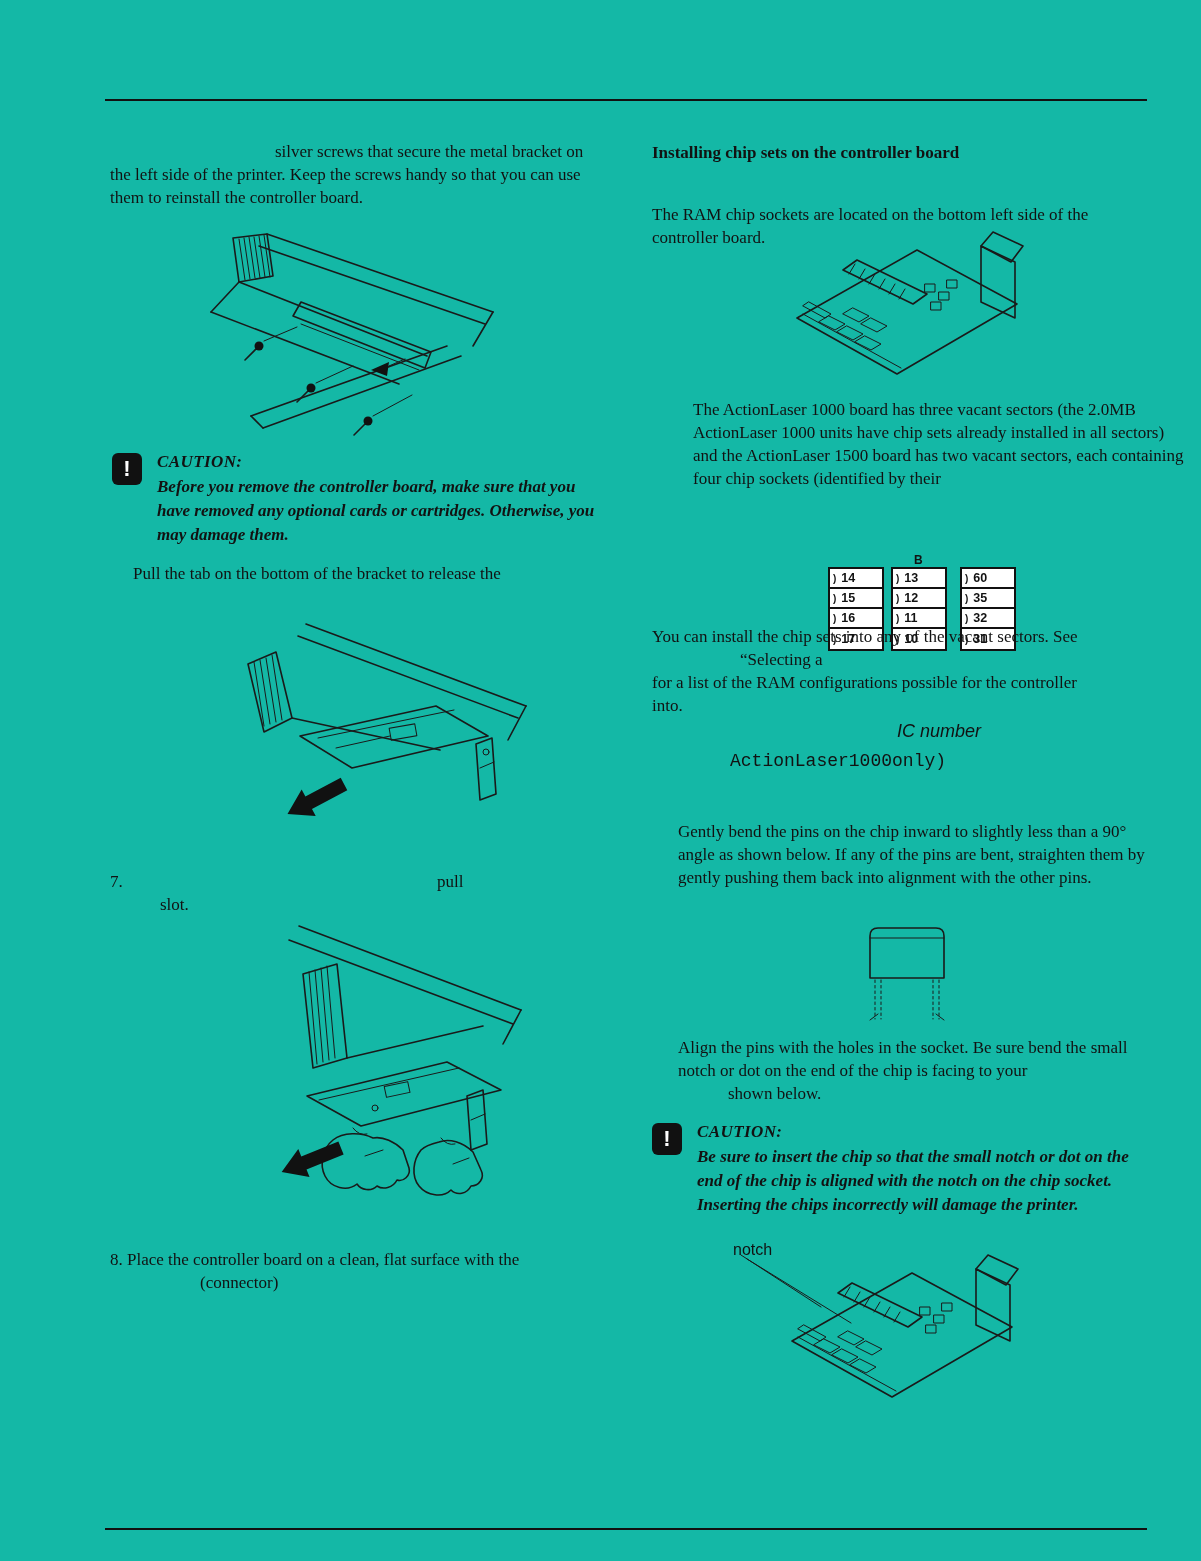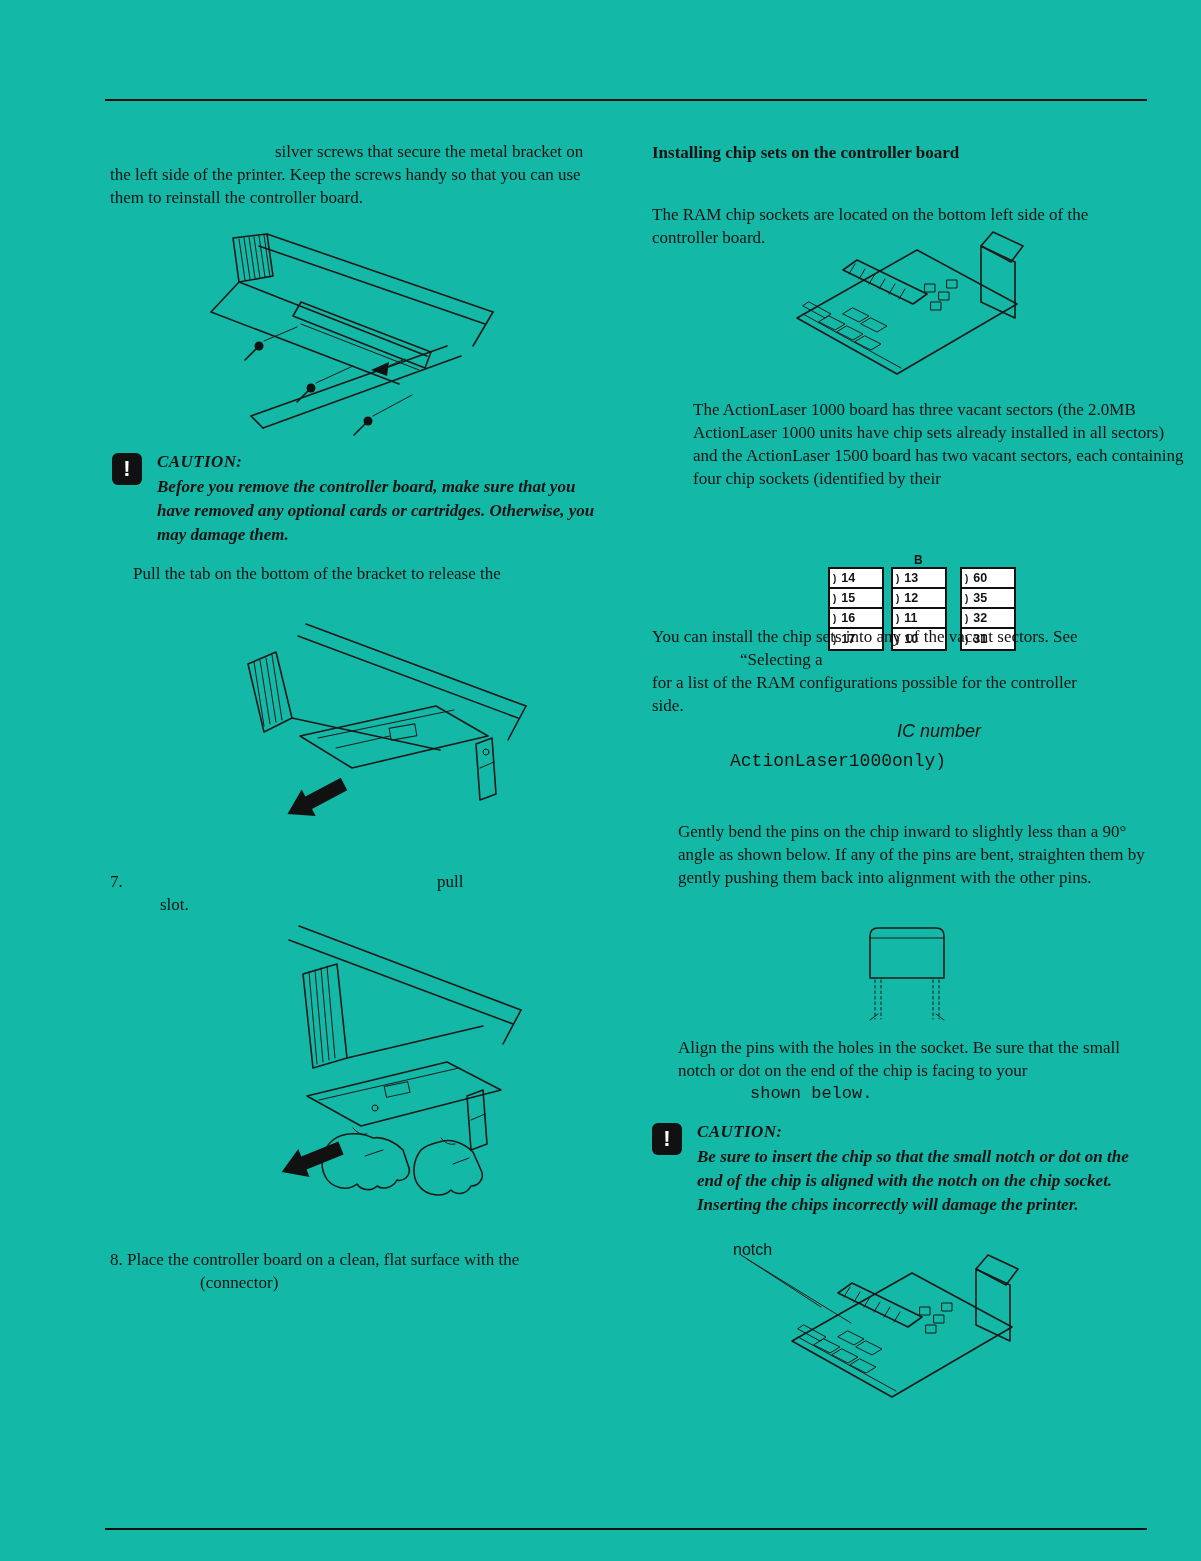--- a/index.html
+++ b/index.html
@@ -55,21 +55,21 @@
     border-bottom:2px solid #111; font-size:12.5px; font-weight:bold; }
   .socket-cell:last-child { border-bottom:none; }
   .pin-glyph { font-size:10px; margin:0 5px 0 3px; font-weight:bold; }
 
   .ic-number { font-style:italic; font-size:18px;
     font-family:"Liberation Sans","DejaVu Sans",sans-serif; }
   .small-note { font-size:18px; font-family:Liberation Mono, monospace; }
   .notch-label { font-size:16px; font-family:"Liberation Sans","DejaVu Sans",sans-serif; }
 
   .line-indent88 { display:block; margin-left:88px; }
-  .line-indent50 { display:block; margin-left:72px;font-family:Liberation Mono, monospace; }
+  .line-indent50 { display:block; margin-left:50px; }
 </style>
 </head>
 <body>
 
 <div class="page">
 
   <div class="rule top"></div>
   <div class="rule bottom"></div>
 
   <div class="abs para indent-first" style="left:110px; top:140px; width:492px;">silver screws that secure the metal bracket on the left side of the printer. Keep the screws handy so that you can use them to reinstall the controller board.</div>
@@ -270,42 +270,42 @@
             <span>31</span>
           </div>
       </div>
     </div>
   </div>
 
   <div class="abs" style="left:652px; top:625px; width:498px;">
     <span>You can install the chip sets into any of the vacant sectors. See</span>
     <span class="line-indent88">“Selecting a</span>
     <span>for a list of the RAM configurations possible for the controller</span>
-    <span style="display:block;">side.</span>
+    <span style="display:block;">into.</span>
   </div>
 
   <div class="abs ic-number" style="left:897px; top:720px;">IC number</div>
 
   <div class="abs small-note" style="left:730px; top:750px;">ActionLaser1000only)</div>
 
   <div class="abs para" style="left:678px; top:820px; width:470px;">Gently bend the pins on the chip inward to slightly less than a 90° angle as shown below. If any of the pins are bent, straighten them by gently pushing them back into alignment with the other pins.</div>
 
   <svg class="illus abs" style="left:852px; top:922px;" width="110" height="102" viewBox="0 0 110 102">
     <path d="M18 14 Q18 6 26 6 L84 6 Q92 6 92 14 L92 56 L18 56 Z"></path>
     <path class="thin" d="M18 16 L92 16"></path>
     <path class="thin" stroke-dasharray="2.5 3" d="M23 58 L23 97"></path>
     <path class="thin" stroke-dasharray="2.5 3" d="M29 58 L29 97"></path>
     <path class="thin" stroke-dasharray="2.5 3" d="M81 58 L81 97"></path>
     <path class="thin" stroke-dasharray="2.5 3" d="M87 58 L87 97"></path>
     <path class="thin" d="M18 98 L26 92"></path>
     <path class="thin" d="M92 98 L84 92"></path>
   </svg>
 
   <div class="abs" style="left:678px; top:1036px; width:478px;">
-    <span>Align the pins with the holes in the socket. Be sure that the</span>
+    <span>Align the pins with the holes in the socket. Be sure bend the</span>
     <span>small notch or dot on the end of the chip is facing to your</span>
     <span class="line-indent50">shown below.</span>
   </div>
 
   <div class="caution abs" style="left:652px; top:1120px; width:500px;">
     <div class="caution-icon">!</div>
     <div class="caution-text">
       <div class="caution-label">CAUTION:</div>
       <div class="caution-body" style="width:448px;">Be sure to insert the chip so that the small notch or dot on the end of the chip is aligned with the notch on the chip socket. Inserting the chips incorrectly will damage the printer.</div>
     </div>

